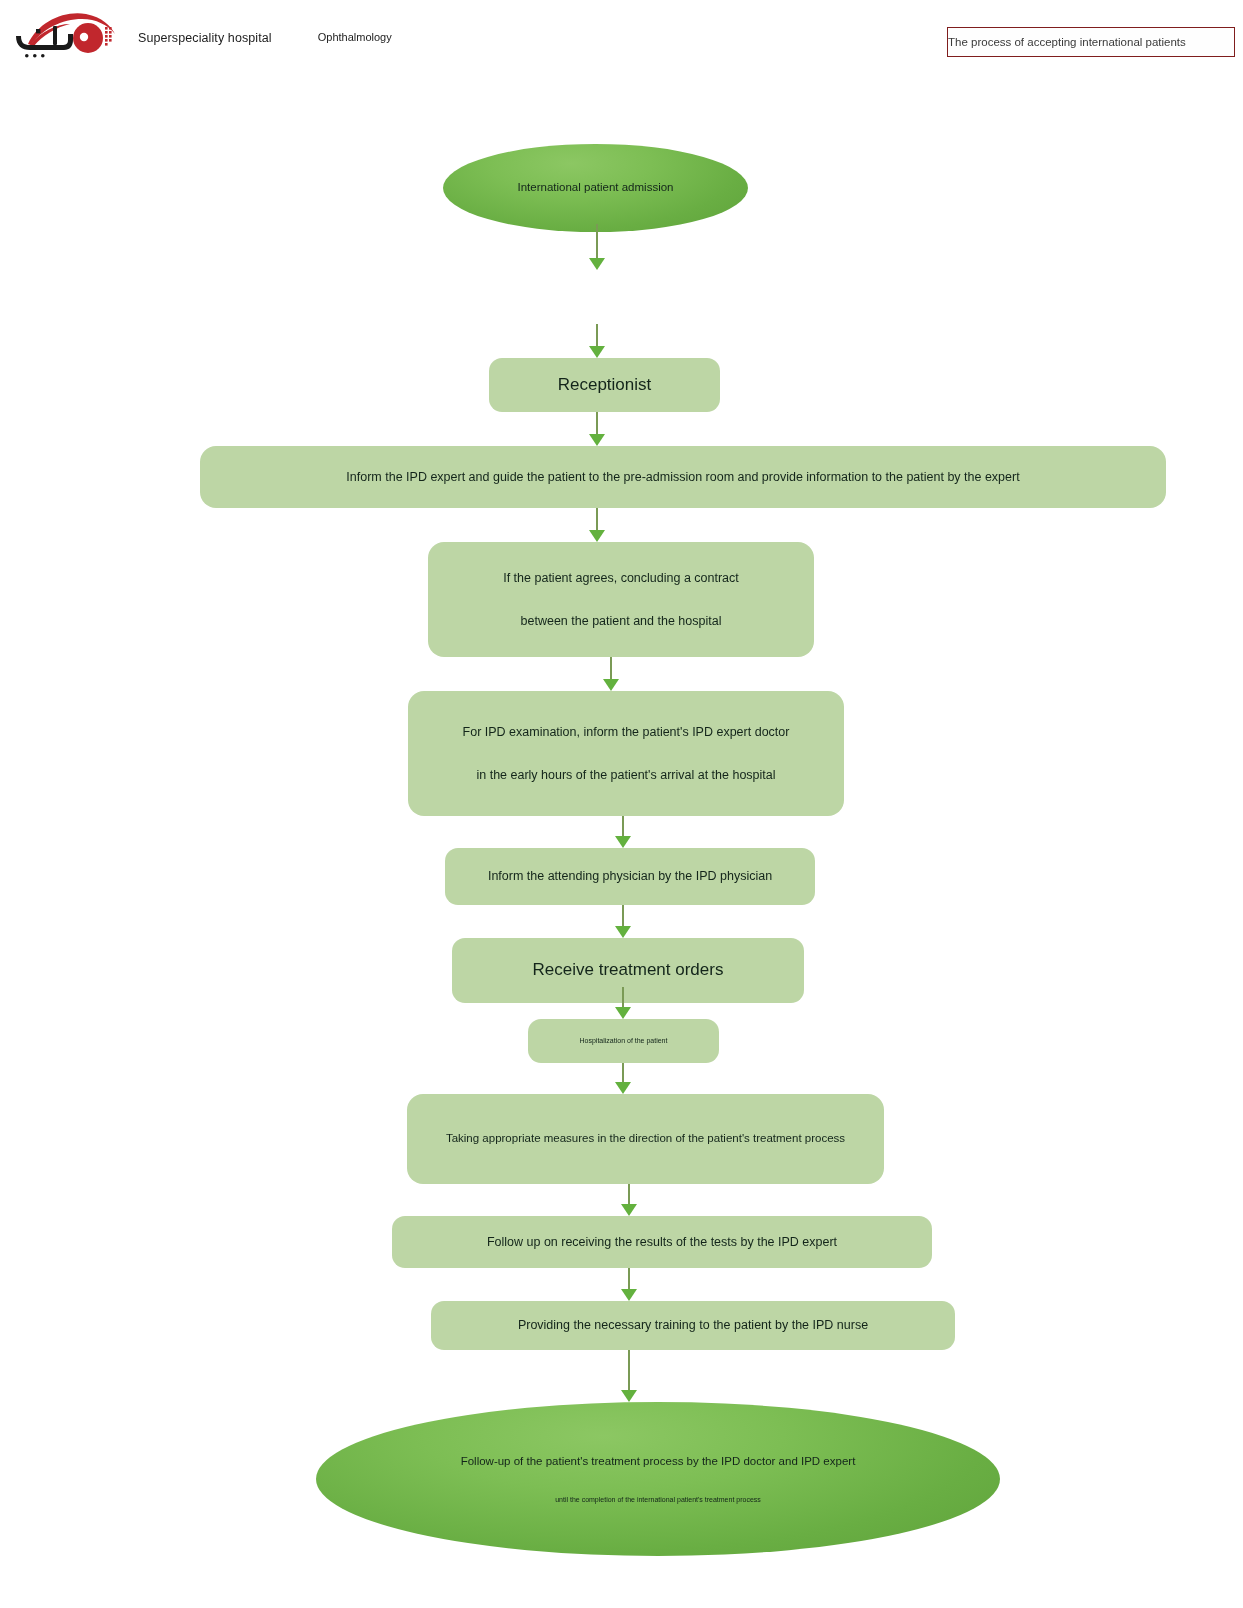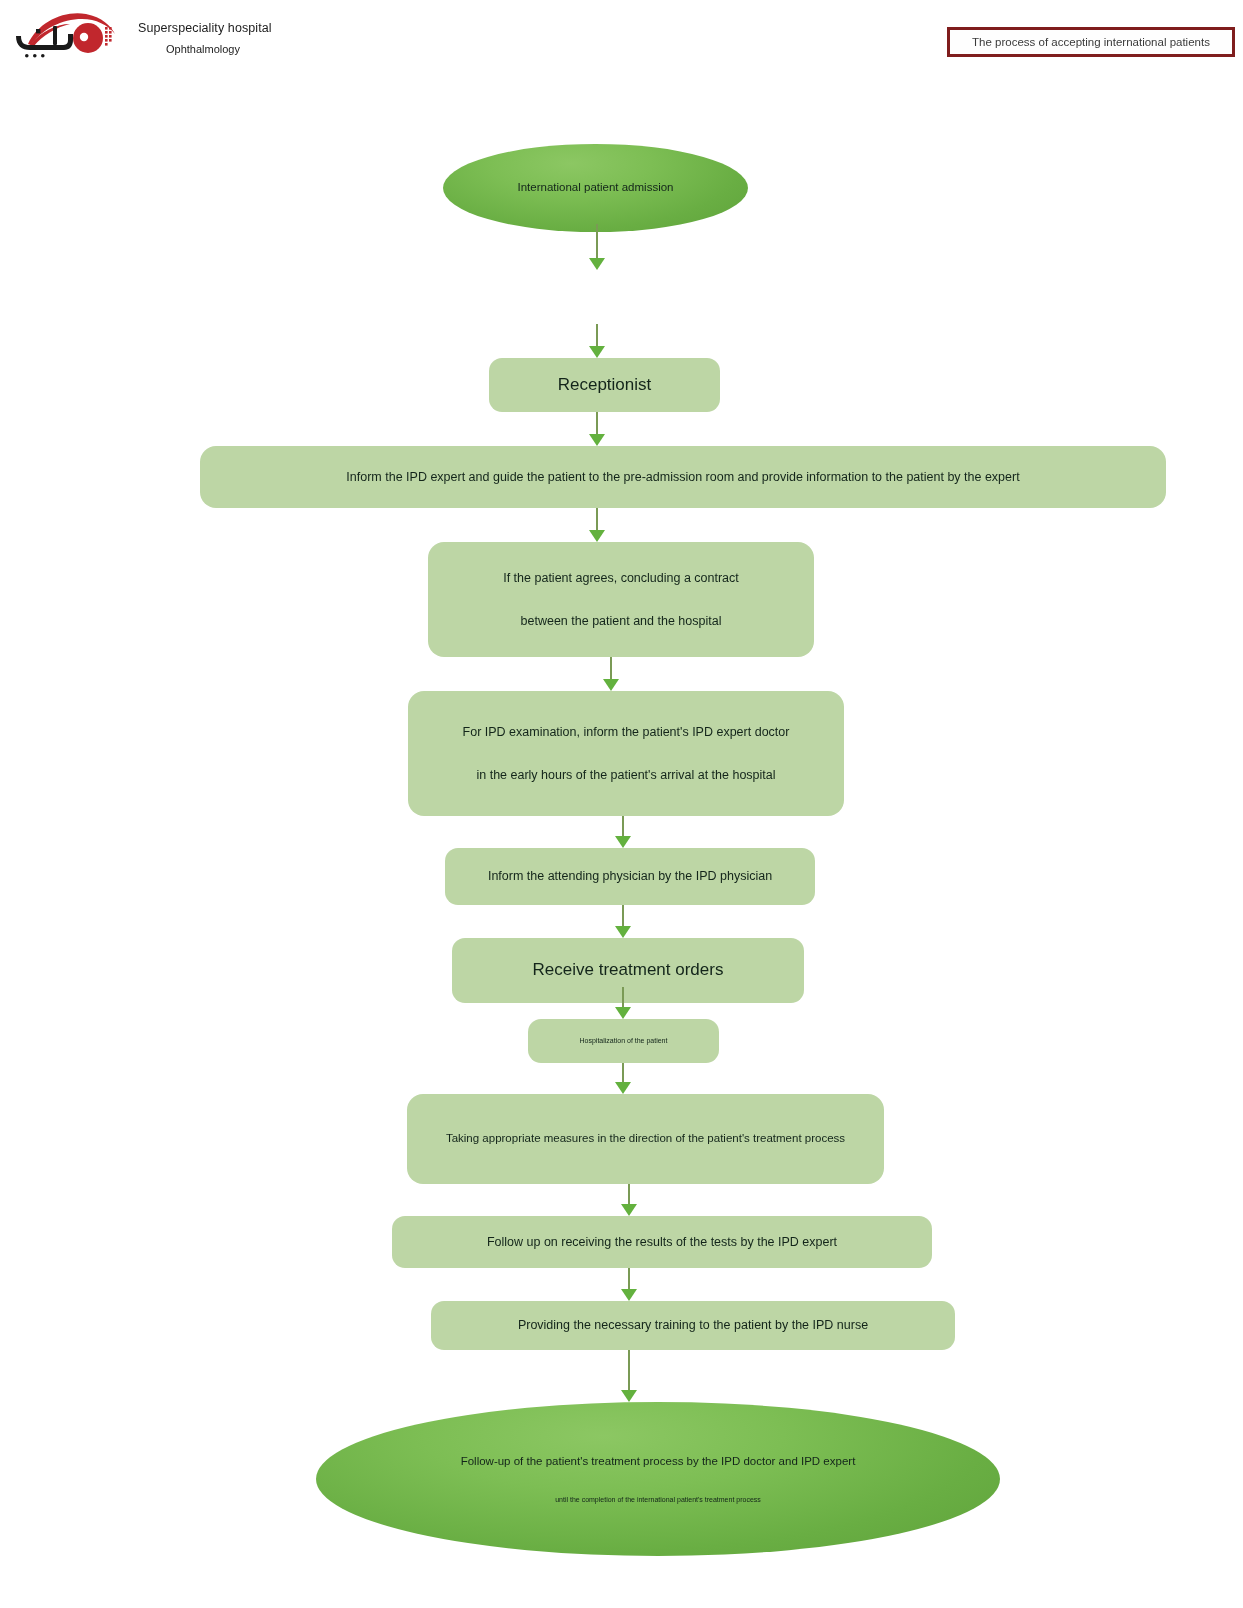--- a/index.html
+++ b/index.html
@@ -32,22 +32,22 @@
 
   .brand-mark {
     width: 118px;
     height: 54px;
     position: relative;
     flex: 0 0 auto;
   }
 
   .brand-text {
     display: flex;
-    flex-direction: column;
-    gap: 8px;
+    flex-direction: row;
+    gap: 18px;
     padding-top: 6px;
   }
 
   .brand-title {
     font-size: 12.5px;
     color: #1c1c1c;
     letter-spacing: 0.1px;
     white-space: nowrap;
   }
 
@@ -57,25 +57,24 @@
     padding-left: 28px;
     white-space: nowrap;
   }
 
   .header-title-box {
     position: absolute;
     right: 8px;
     top: 27px;
     width: 288px;
     height: 30px;
-    border: 3px solid #7f1d1d;
+    border: 1px solid #7f1d1d;
     background: #fefefe;
     display: flex;
     align-items: center;
-    justify-content: center;
   }
 
   .header-title-box span {
     font-size: 11.5px;
     color: #3a3a3a;
     white-space: nowrap;
   }
 
   
   .flow {

